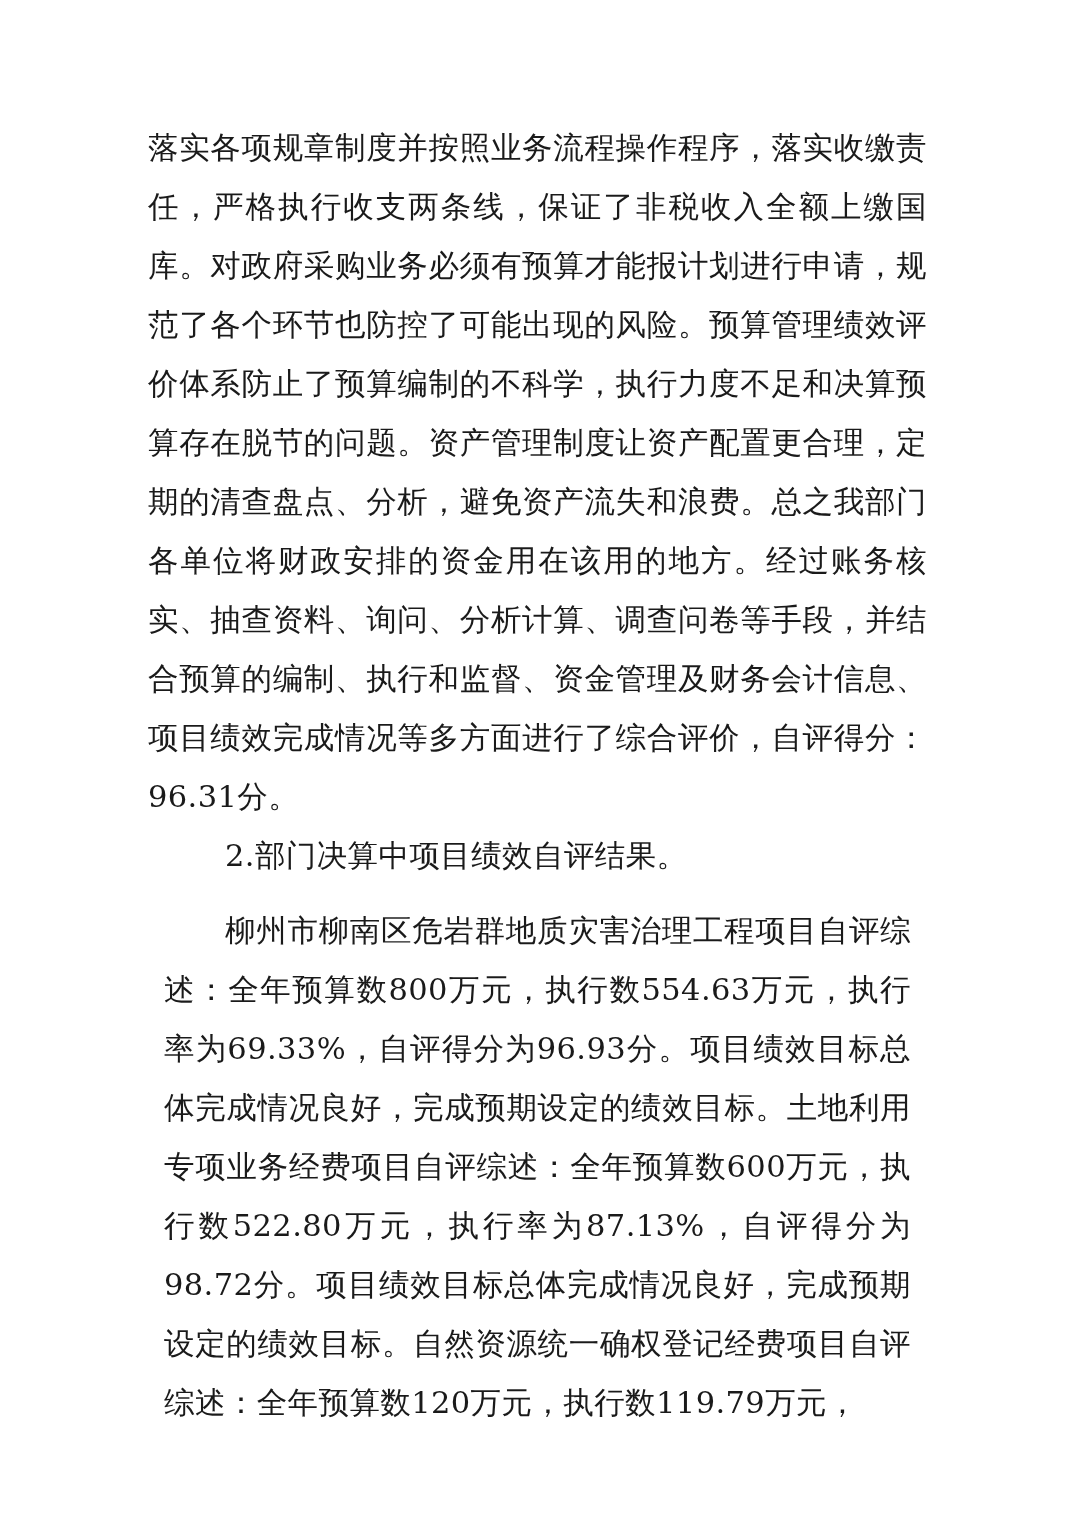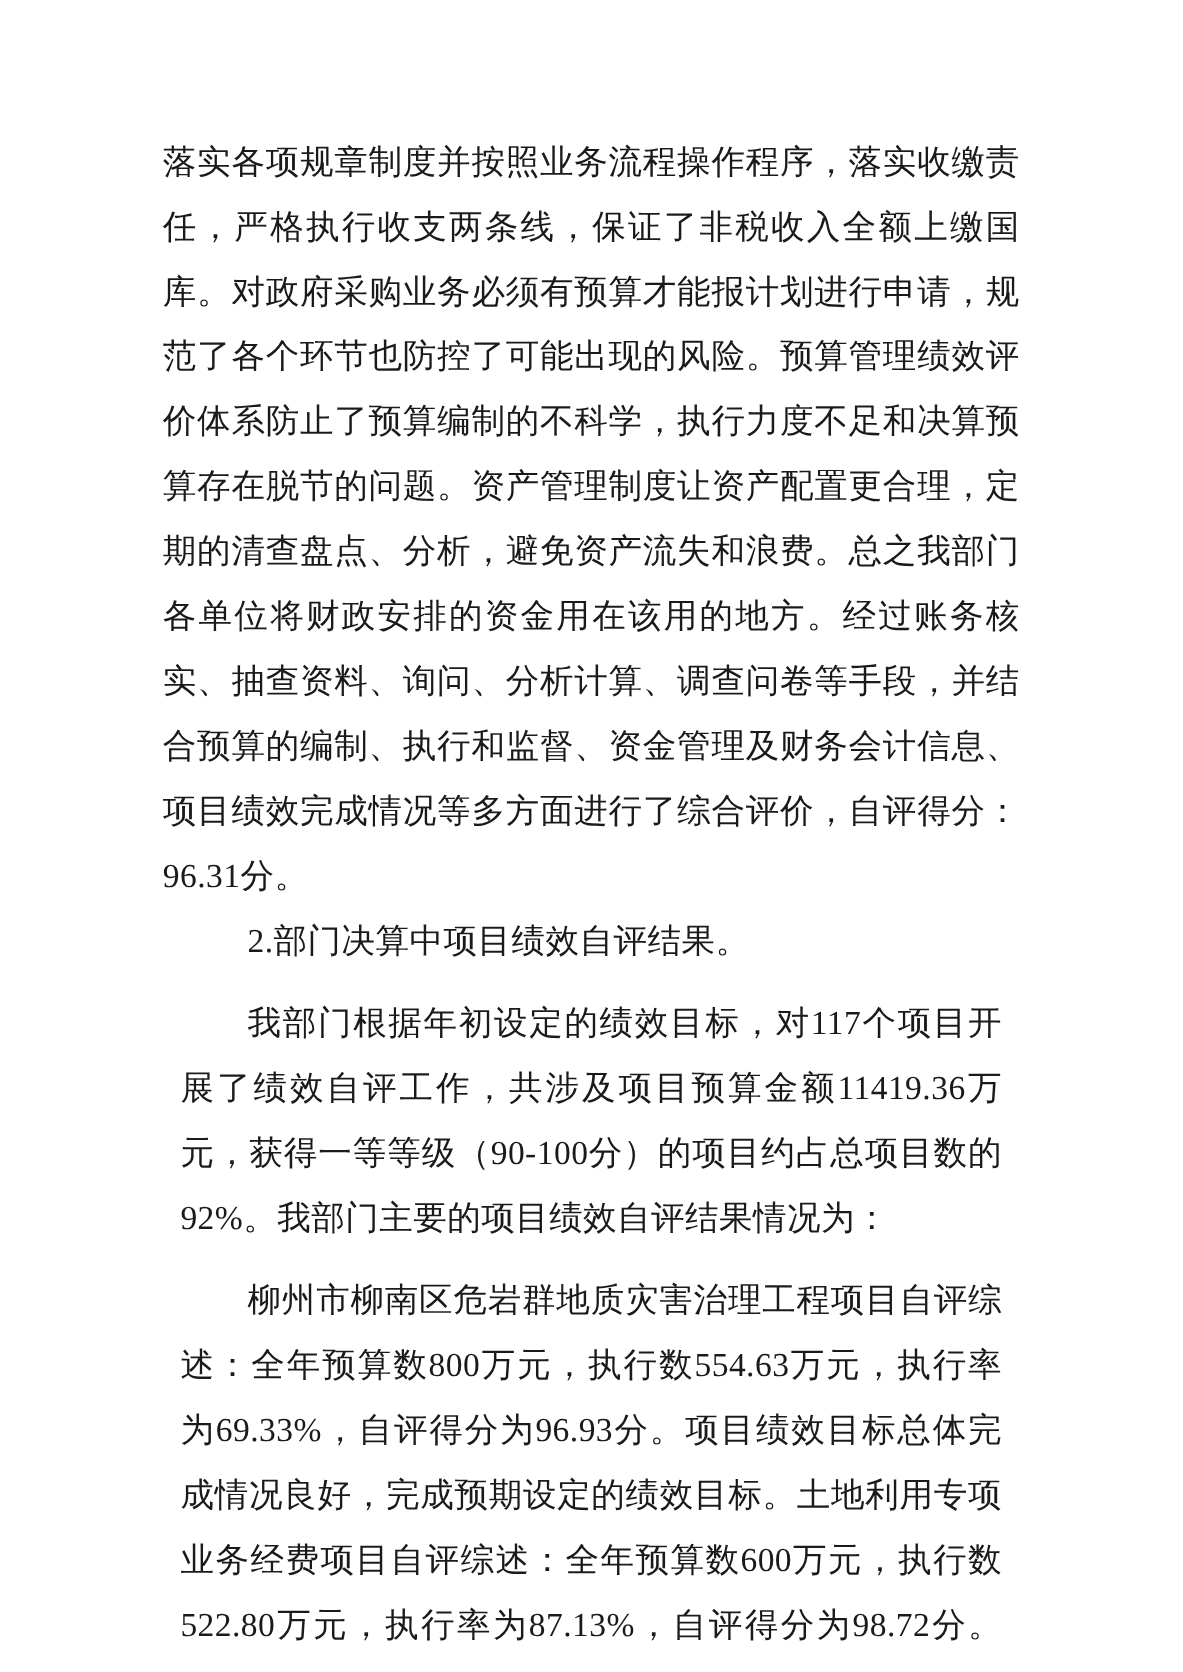--- a/index.html
+++ b/index.html
@@ -14,21 +14,20 @@
     color: #000000;
     overflow: hidden;
   }
   .page {
     position: relative;
     width: 1075px;
     height: 1520px;
     box-sizing: border-box;
     padding: 118px 148px 0 148px;
     background: #ffffff;
-    font-family: Liberation Serif, serif;
   }
   .doc-body {
     font-size: 30.5px;
     line-height: 59px;
     text-align: justify;
     text-justify: inter-ideograph;
     letter-spacing: 0.4px;
     color: #1a1a1a;
   }
   .para {
@@ -46,16 +45,15 @@
     margin-top: 0;
   }
 </style>
 </head>
 <body>
 
 <div class="page">
   <div class="doc-body">
     <p class="para">落实各项规章制度并按照业务流程操作程序，落实收缴责任，严格执行收支两条线，保证了非税收入全额上缴国库。对政府采购业务必须有预算才能报计划进行申请，规范了各个环节也防控了可能出现的风险。预算管理绩效评价体系防止了预算编制的不科学，执行力度不足和决算预算存在脱节的问题。资产管理制度让资产配置更合理，定期的清查盘点、分析，避免资产流失和浪费。总之我部门各单位将财政安排的资金用在该用的地方。经过账务核实、抽查资料、询问、分析计算、调查问卷等手段，并结合预算的编制、执行和监督、资金管理及财务会计信息、项目绩效完成情况等多方面进行了综合评价，自评得分：96.31分。</p>
     <p class="para-indent">2.部门决算中项目绩效自评结果。</p>
-    <p class="para-indent">我部门根据年初设定的绩效目标，对117个项目开展了绩效自评工作，共涉及项目预算金额11419.36万元，获得一等等级（90-100分）的项目约占总项目数的92%。我部门主要的项目绩效自评结果情况为：</p>
     <p class="para-indent">柳州市柳南区危岩群地质灾害治理工程项目自评综述：全年预算数800万元，执行数554.63万元，执行率为69.33%，自评得分为96.93分。项目绩效目标总体完成情况良好，完成预期设定的绩效目标。土地利用专项业务经费项目自评综述：全年预算数600万元，执行数522.80万元，执行率为87.13%，自评得分为98.72分。项目绩效目标总体完成情况良好，完成预期设定的绩效目标。自然资源统一确权登记经费项目自评综述：全年预算数120万元，执行数119.79万元，</p>
   </div>
 </div>
 
 </body></html>

